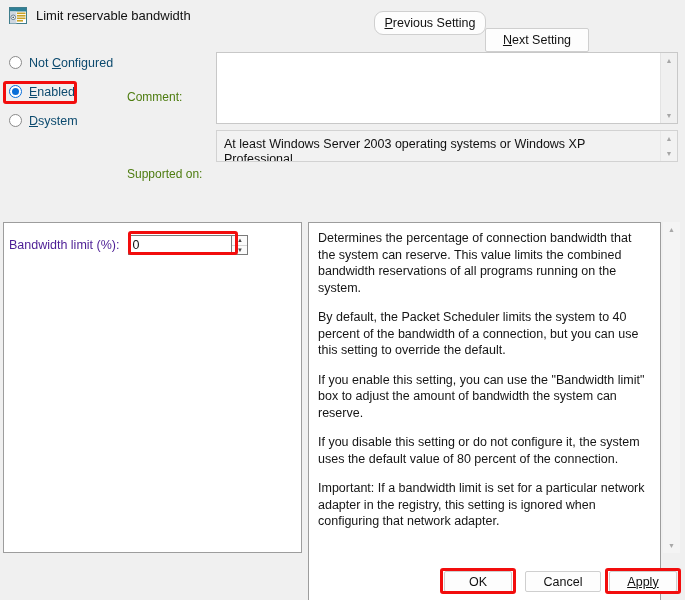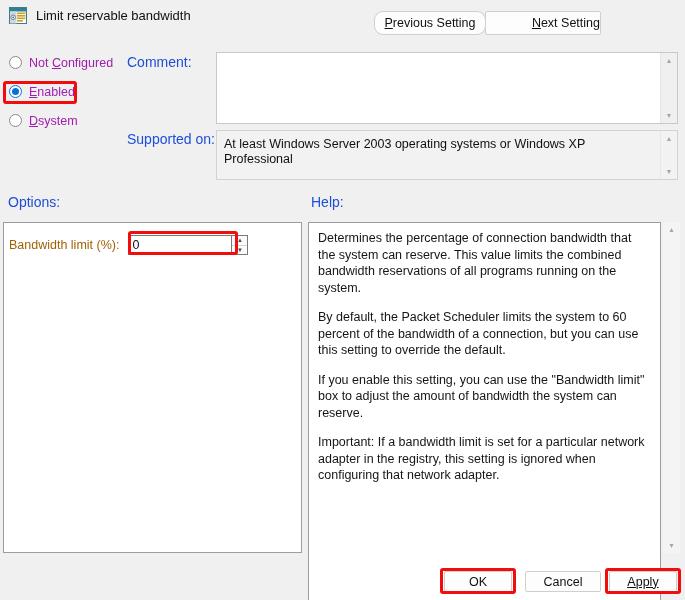--- a/index.html
+++ b/index.html
@@ -61,24 +61,23 @@
     position: absolute;
     left: 374px;
     top: 11px;
     width: 112px;
     height: 24px;
     border-radius: 9px;
   }
   #next-setting-btn {
     position: absolute;
     left: 485px;
-    top: 11px;
-    width: 116px;
+    top: 28px;
+    width: 104px;
     height: 24px;
-    justify-content: flex-end;
   }
 
   
   .radio-group {
     position: absolute;
     left: 9px;
     top: 55px;
     width: 112px;
   }
   .radio-row {
@@ -106,21 +105,21 @@
   .radio-row.checked .radio-dot::after {
     content: "";
     position: absolute;
     left: 2px; top: 2px;
     width: 7px; height: 7px;
     border-radius: 50%;
     background: #0a6fd8;
   }
   .radio-label {
     font-size: 12.5px;
-    color: #a21caf;
+    color: #0c4a6e;
     white-space: nowrap;
   }
   .radio-label u { text-decoration: underline; }
 
   
   .redbox {
     position: absolute;
     border: 3px solid #f20d0d;
     border-radius: 3px;
     box-sizing: border-box;
@@ -128,23 +127,24 @@
     z-index: 20;
   }
   #redbox-enabled { left: 3px; top: 81px; width: 74px; height: 23px; }
   #redbox-bandwidth { left: 128px; top: 231px; width: 110px; height: 24px; }
   #redbox-ok { left: 440px; top: 568px; width: 76px; height: 26px; }
   #redbox-apply { left: 605px; top: 568px; width: 76px; height: 26px; }
 
   
   .field-label {
     position: absolute;
-    font-size: 14px;
-    color: #1d4ed8;
+    font-size: 12px;
+    color: #4d7c0f;
     white-space: nowrap;
+    margin-top: 36px;
   }
   #comment-label { left: 127px; top: 54px; }
   #supported-label { left: 127px; top: 131px; }
   #options-label { left: 8px; top: 194px; }
   #help-label { left: 311px; top: 194px; }
 
   
   .scrollfield {
     position: absolute;
     box-sizing: border-box;
@@ -186,21 +186,21 @@
     height: 72px;
     border: 1px solid #c8c8c8;
     background: #ffffff;
   }
   #comment-field .field-body { background: #ffffff; padding: 4px 5px; }
 
   #supported-field {
     left: 216px;
     top: 130px;
     width: 462px;
-    height: 50px;
+    height: 32px;
     border: 1px solid #d2d2d2;
     background: #b91c1c;
   }
   #supported-field .field-body {
     background: #f2f2f2;
     padding: 6px 7px;
     line-height: 15px;
   }
   #supported-field .vscroll { background: #f2f2f2; border-left: 1px solid #e8e8e8; }
 
@@ -217,21 +217,21 @@
   }
   #bandwidth-row {
     position: absolute;
     left: 5px;
     top: 12px;
     display: flex;
     align-items: center;
   }
   #bandwidth-label {
     font-size: 12.5px;
-    color: #a16207;
+    color: #4c1d95;
     white-space: nowrap;
     margin-right: 9px;
   }
   .spin-wrap {
     display: flex;
     align-items: stretch;
     height: 20px;
   }
   #bandwidth-input {
     width: 103px;
@@ -406,22 +406,23 @@
       <span class="spin-btns">
         <span class="sb top">▲</span>
         <span class="sb">▼</span>
       </span>
     </span>
   </div>
 </div>
 
 <div id="help-panel">
   <p>Determines the percentage of connection bandwidth that the system can reserve. This value limits the combined bandwidth reservations of all programs running on the system.</p>
-  <p>By default, the Packet Scheduler limits the system to 60 percent of the bandwidth of a connection, but you can use this setting to override the default.</p>
+  <p>By default, the Packet Scheduler limits the system to 40 percent of the bandwidth of a connection, but you can use this setting to override the default.</p>
   <p>If you enable this setting, you can use the "Bandwidth limit" box to adjust the amount of bandwidth the system can reserve.</p>
+  <p>If you disable this setting or do not configure it, the system uses the default value of 80 percent of the connection.</p>
   <p>Important: If a bandwidth limit is set for a particular network adapter in the registry, this setting is ignored when configuring that network adapter.</p>
 </div>
 <div id="help-scroll">
   <span class="arr">▲</span>
   <span class="arr">▼</span>
 </div>
 
 <div class="btn" id="ok-btn">
   <span>OK</span>
 </div>

